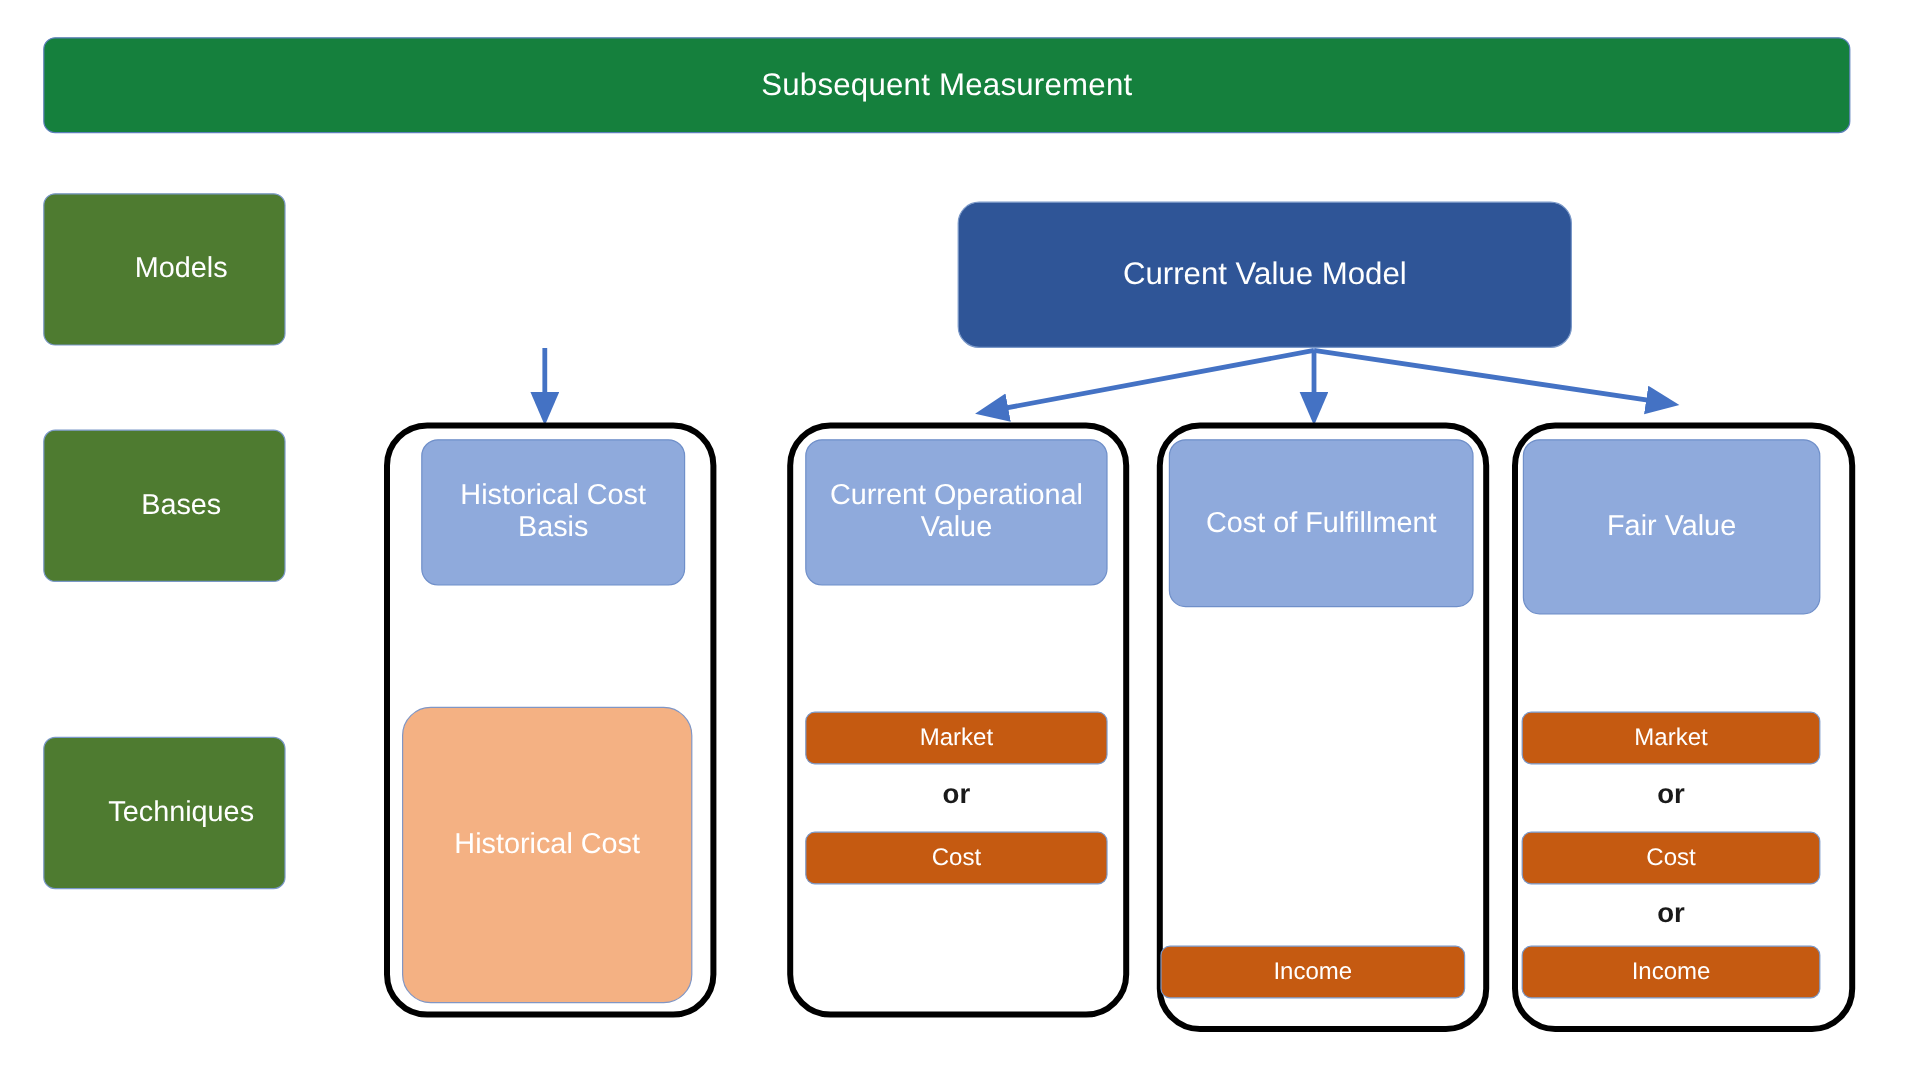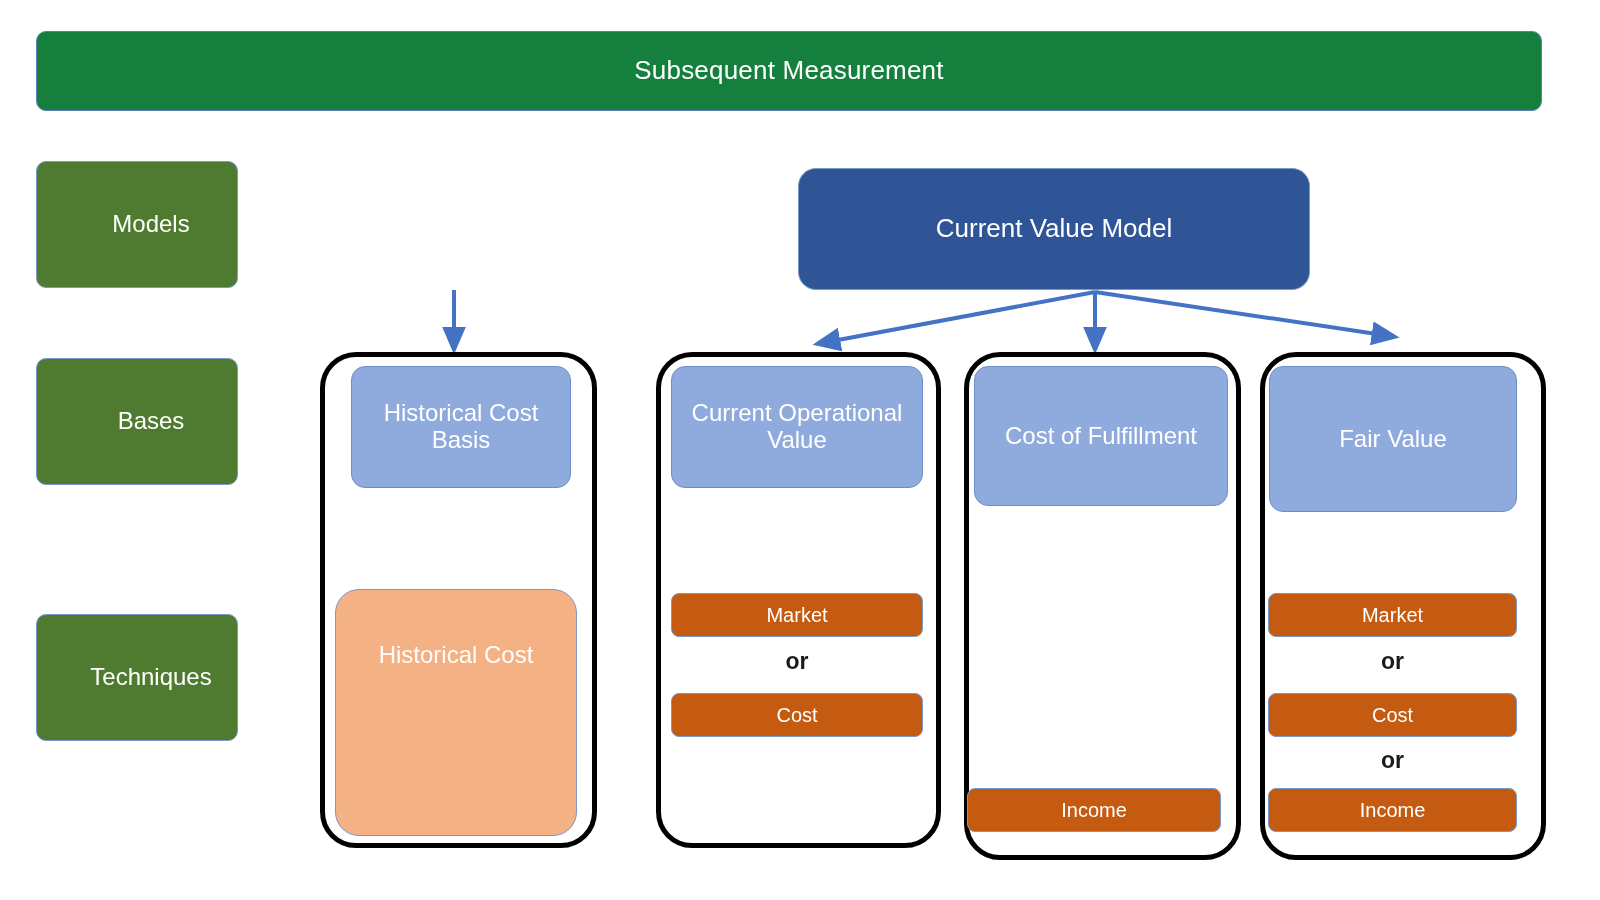--- a/index.html
+++ b/index.html
@@ -130,21 +130,21 @@
     background: #f4b183;
     border: 1px solid #8196c4;
     border-radius: 24px;
     font-size: 24px;
     color: #ffffff;
     left: 335px;
     top: 589px;
     width: 242px;
     height: 247px;
     align-items: flex-start;
-    padding-top: 52px;
+    padding-top: 101px;
   }
 
   
   .orword {
     position: absolute;
     font-size: 23px;
     font-weight: bold;
     color: #1a1a1a;
     text-align: center;
   }

